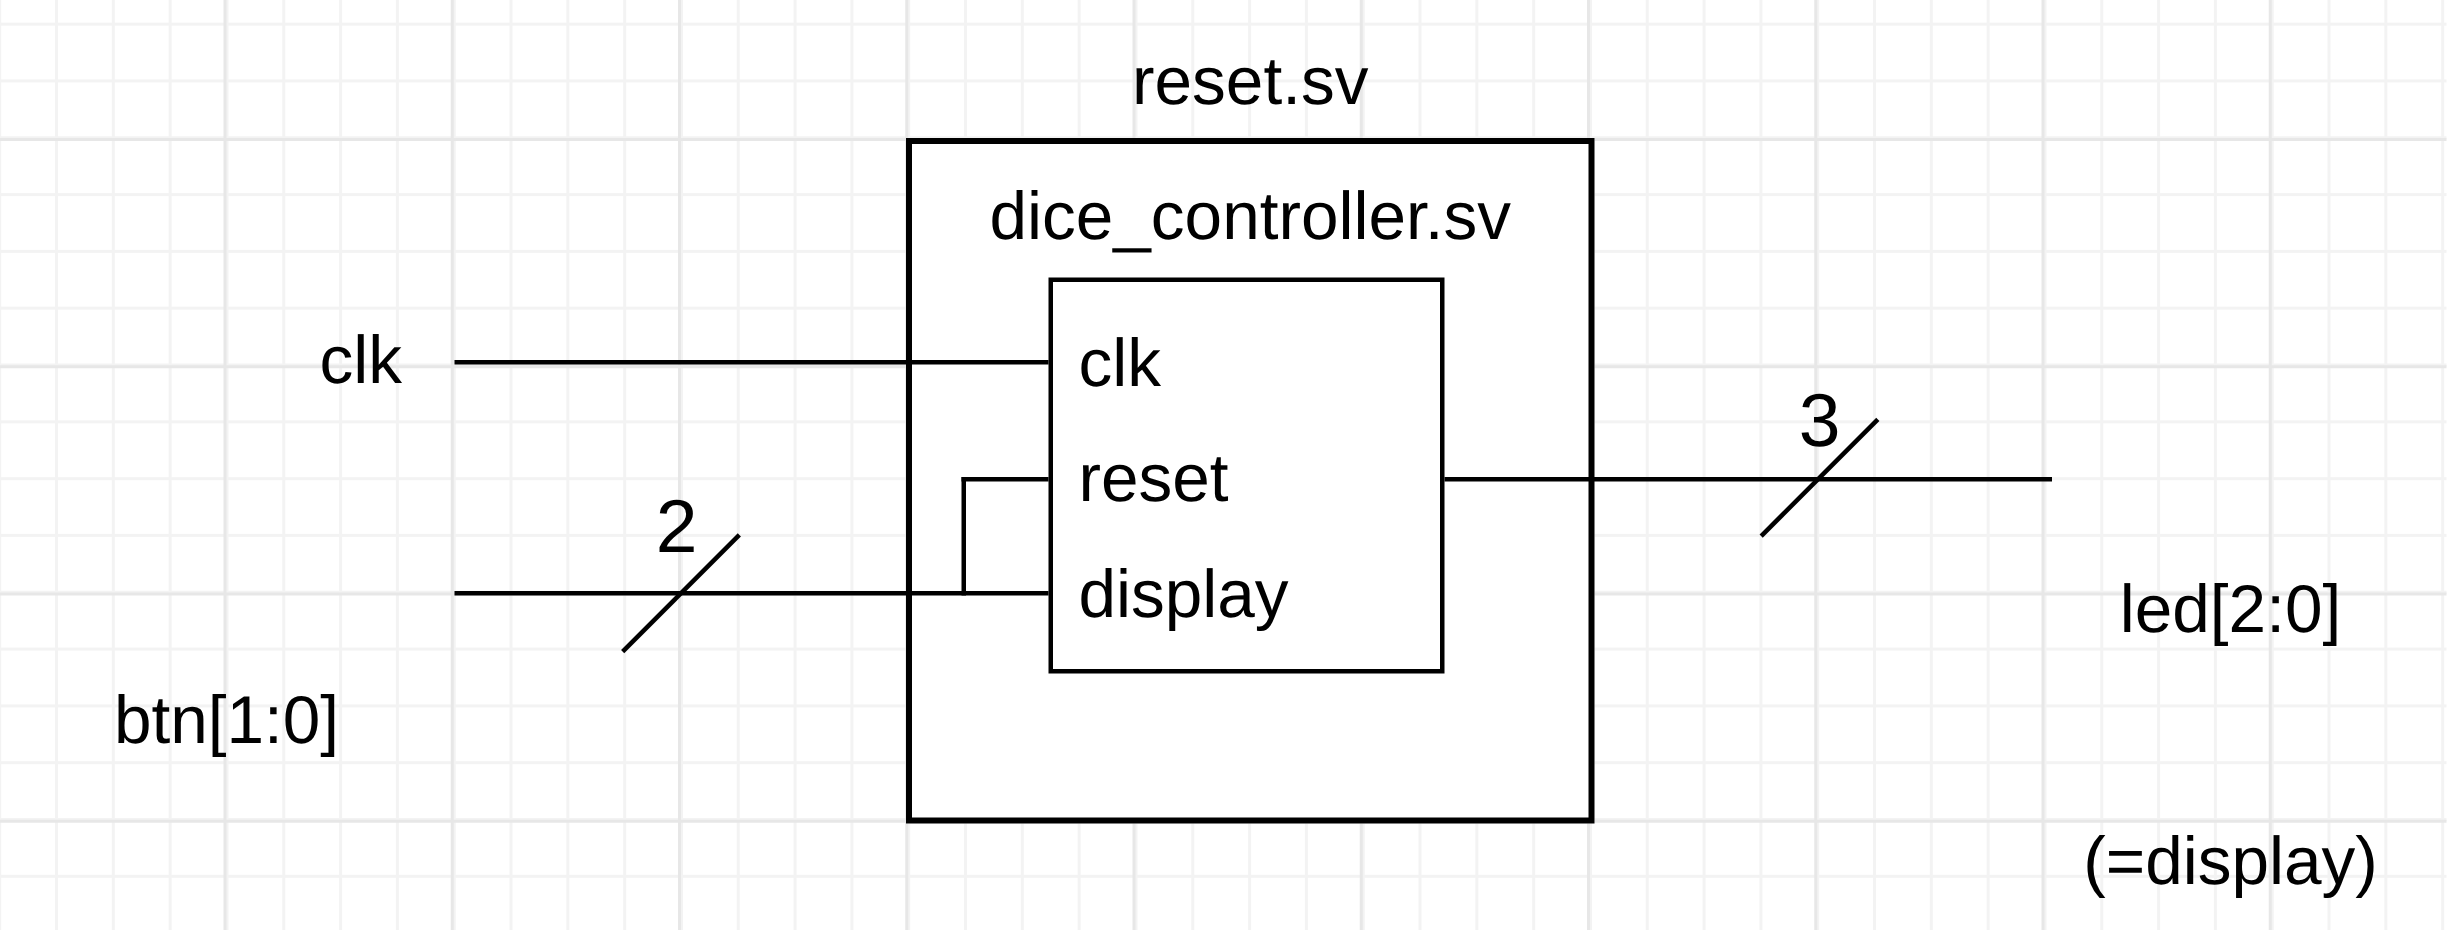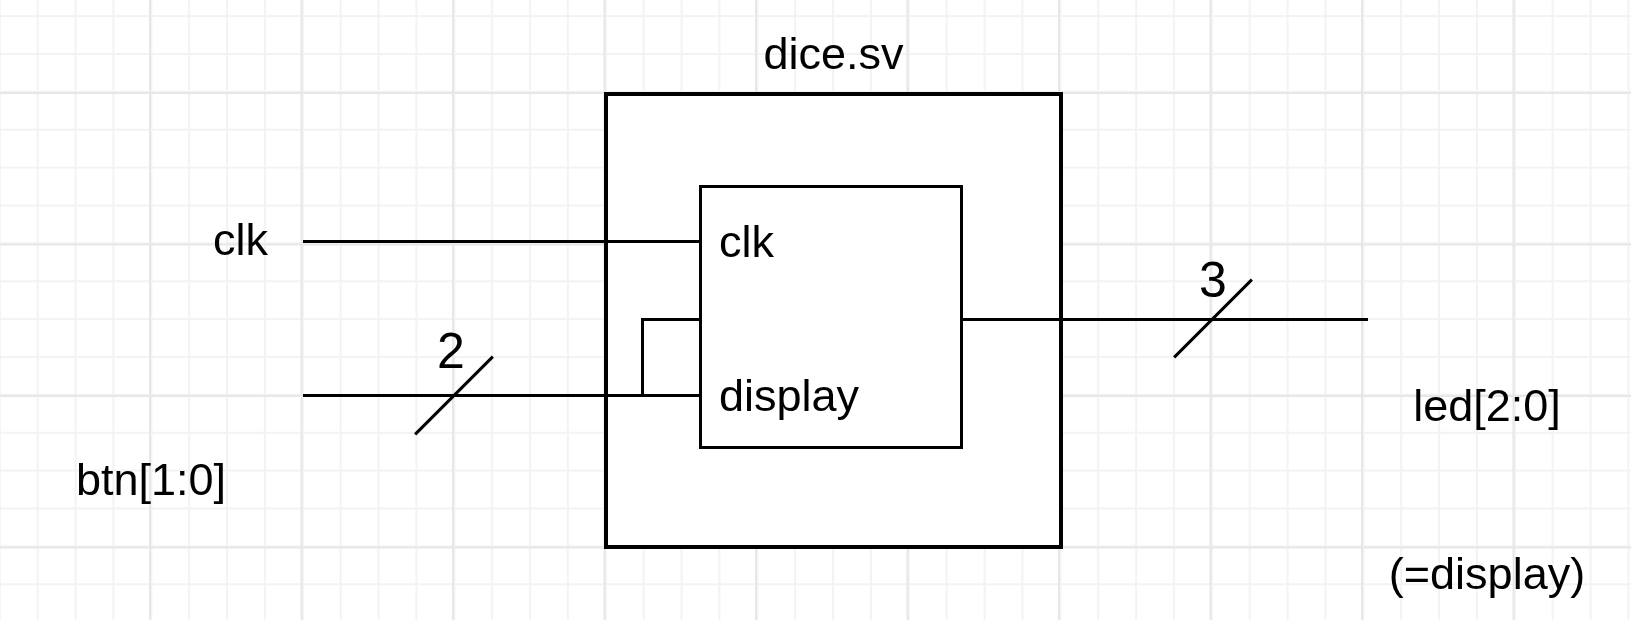--- a/index.html
+++ b/index.html
@@ -83,23 +83,25 @@
 
   <div id="clk-wire" class="wire"></div>
   <div id="btn-wire" class="wire"></div>
   <div id="branch-v" class="wire"></div>
   <div id="branch-h" class="wire"></div>
   <div id="led-wire" class="wire"></div>
 
   <div id="btn-slash" class="slash"></div>
   <div id="led-slash" class="slash"></div>
 
-  <div id="dice-title" class="lbl center">dice.sv</div>
+  <div id="dice-title" class="lbl center">reset.sv</div>
+  <div id="controller-title" class="lbl center">dice_controller.sv</div>
 
   <div id="port-clk" class="lbl">clk</div>
+  <div id="port-reset" class="lbl">reset</div>
   <div id="port-shuffle" class="lbl">display</div>
 
   <div id="clk-label" class="lbl right">clk</div>
 
   <div id="btn-label" class="lbl two-line center">
     <div>btn[1:0]</div>
     
   </div>
 
   <div id="led-label" class="lbl two-line center">

